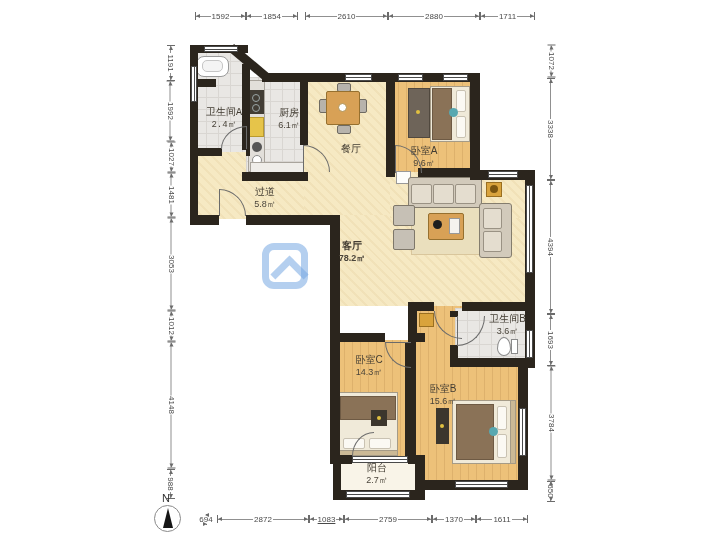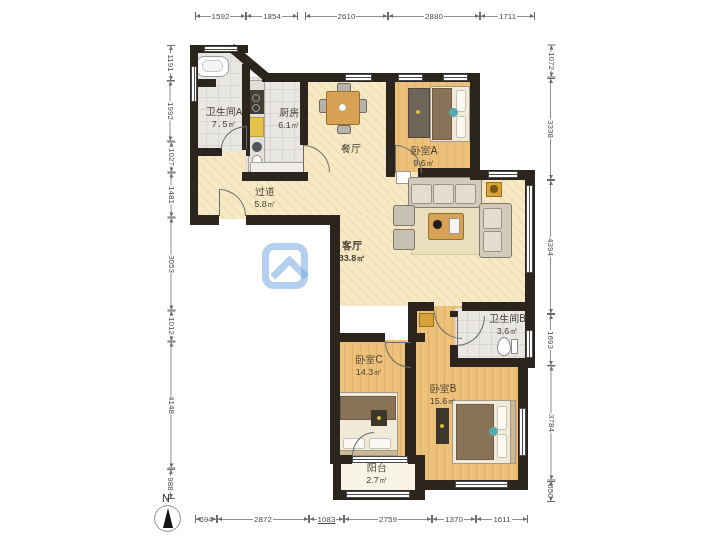--- a/index.html
+++ b/index.html
@@ -173,41 +173,41 @@
   <div class="door" style="left:434px;top:311px;width:28px;height:28px;border-left-width:1px;border-bottom-width:1px;border-bottom-left-radius:100%;"></div>
   <div class="door" style="left:457px;top:316px;width:28px;height:30px;border-right-width:1px;border-bottom-width:1px;border-left-width:1px;border-bottom-right-radius:100%;"></div>
   <div class="door" style="left:352px;top:432px;width:22px;height:24px;border-top-width:1px;border-left-width:1px;border-top-left-radius:100%;"></div>
 
   <div id="wm-logo">
       <i></i>
     </div>
 
   <div class="room-label" style="left:224px;top:107px;font-family:Liberation Mono, monospace;">
     <div>卫生间A</div>
-    <div class="area">7.5㎡</div>
+    <div class="area">2.4㎡</div>
   </div>
   <div class="room-label" style="left:289px;top:107px;">
     <div>厨房</div>
     <div class="area">6.1㎡</div>
   </div>
   <div class="room-label" style="left:351px;top:143px;">
     <div>餐厅</div>
     <div class="area"></div>
   </div>
   <div class="room-label" style="left:424px;top:145px;">
     <div>卧室A</div>
     <div class="area">9.6㎡</div>
   </div>
   <div class="room-label" style="left:265px;top:186px;">
     <div>过道</div>
     <div class="area">5.8㎡</div>
   </div>
   <div class="room-label" style="left:352px;top:240px;font-weight:bold;">
     <div>客厅</div>
-    <div class="area">33.8㎡</div>
+    <div class="area">78.2㎡</div>
   </div>
   <div class="room-label" style="left:497px;top:313px;padding-left:21px;">
     <div>卫生间B</div>
     <div class="area">3.6㎡</div>
   </div>
   <div class="room-label" style="left:369px;top:354px;">
     <div>卧室C</div>
     <div class="area">14.3㎡</div>
   </div>
   <div class="room-label" style="left:443px;top:383px;">
@@ -248,21 +248,21 @@
       <i class="tk"></i>
     </div>
   <div class="dim" style="left:480px;top:11px;width:55px;">
       <i class="tk"></i>
       <i class="ln l"></i>
       <b>1711</b>
       <i class="ln r"></i>
       <i class="tk"></i>
     </div>
 
-  <div class="dim" style="left:195px;top:514px;width:22px;">
+  <div class="dim" style="left:195px;top:514px;width:22px;flex-direction:column;">
       <i class="tk"></i>
       <i class="ln l"></i>
       <b>694</b>
       <i class="ln r"></i>
       <i class="tk"></i>
     </div>
   <div class="dim" style="left:217px;top:514px;width:92px;">
       <i class="tk"></i>
       <i class="ln l"></i>
       <b>2872</b>

